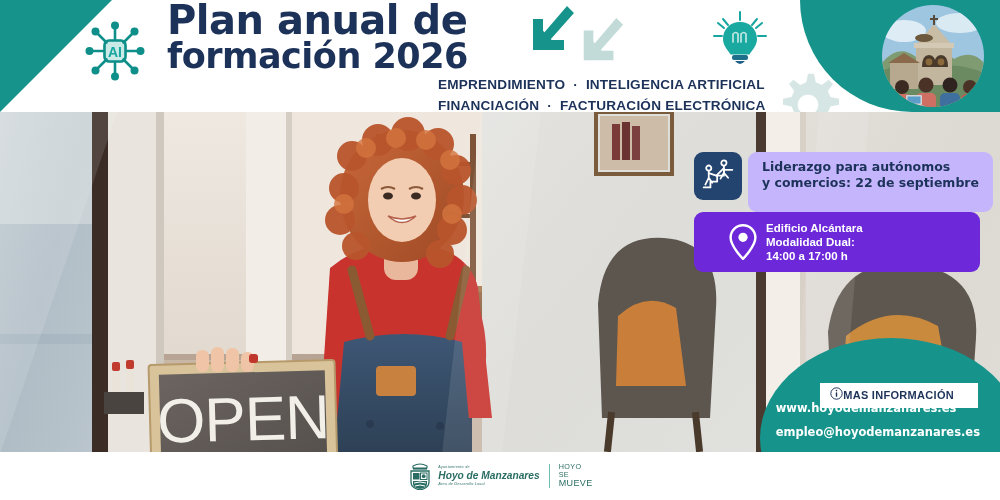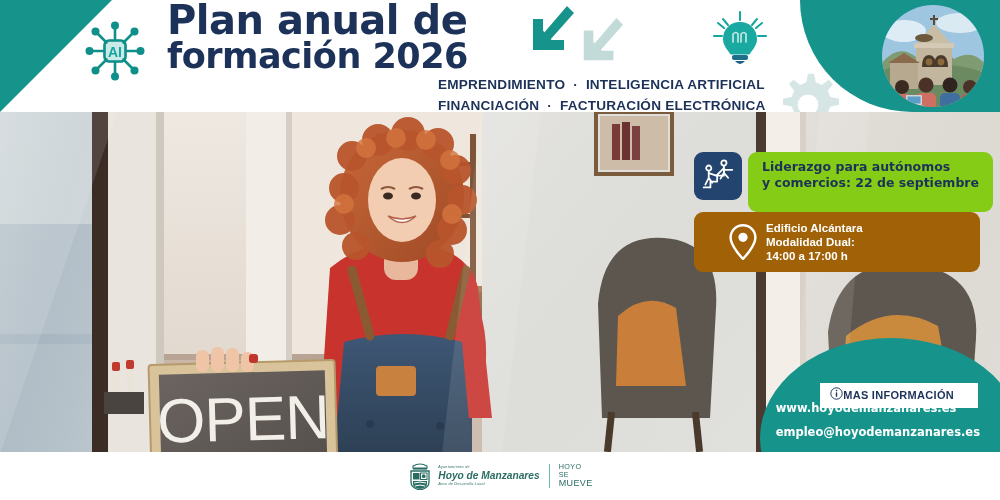--- a/index.html
+++ b/index.html
@@ -83,38 +83,38 @@
     position:absolute; left:694px; top:152px; z-index:30;
     display:flex; align-items:stretch;
   }
   .lead-icon-box {
     width:48px; height:48px; background:#23446f;
     border-radius:9px; display:flex; align-items:center; justify-content:center;
     flex:none;
   }
   .lead-text-box {
     margin-left:6px;
-    background:#84cc16;
+    background:#c4b5fd;
     border-radius:9px;
     padding:7px 14px 21px 14px;
     display:flex; flex-direction:column; justify-content:center;
   }
   .lead-text-line {
     font-family:"DejaVu Sans", sans-serif;
     font-weight:700;
     font-size:12.5px;
     line-height:16px;
     color:#1c3259;
     white-space:nowrap;
   }
 
   .place-box {
     position:absolute; left:694px; top:212px; z-index:30;
     width:286px;
-    background:#a16207;
+    background:#6d28d9;
     border-radius:9px;
     display:flex; align-items:center;
     padding:9px 10px 9px 0;
   }
   .pin-wrap { width:72px; flex:none; display:flex; justify-content:flex-end; padding-right:8px; }
   .place-lines { display:flex; flex-direction:column; }
   .place-line {
     font-family:"Liberation Sans", sans-serif;
     font-weight:700;
     font-size:11.5px;

